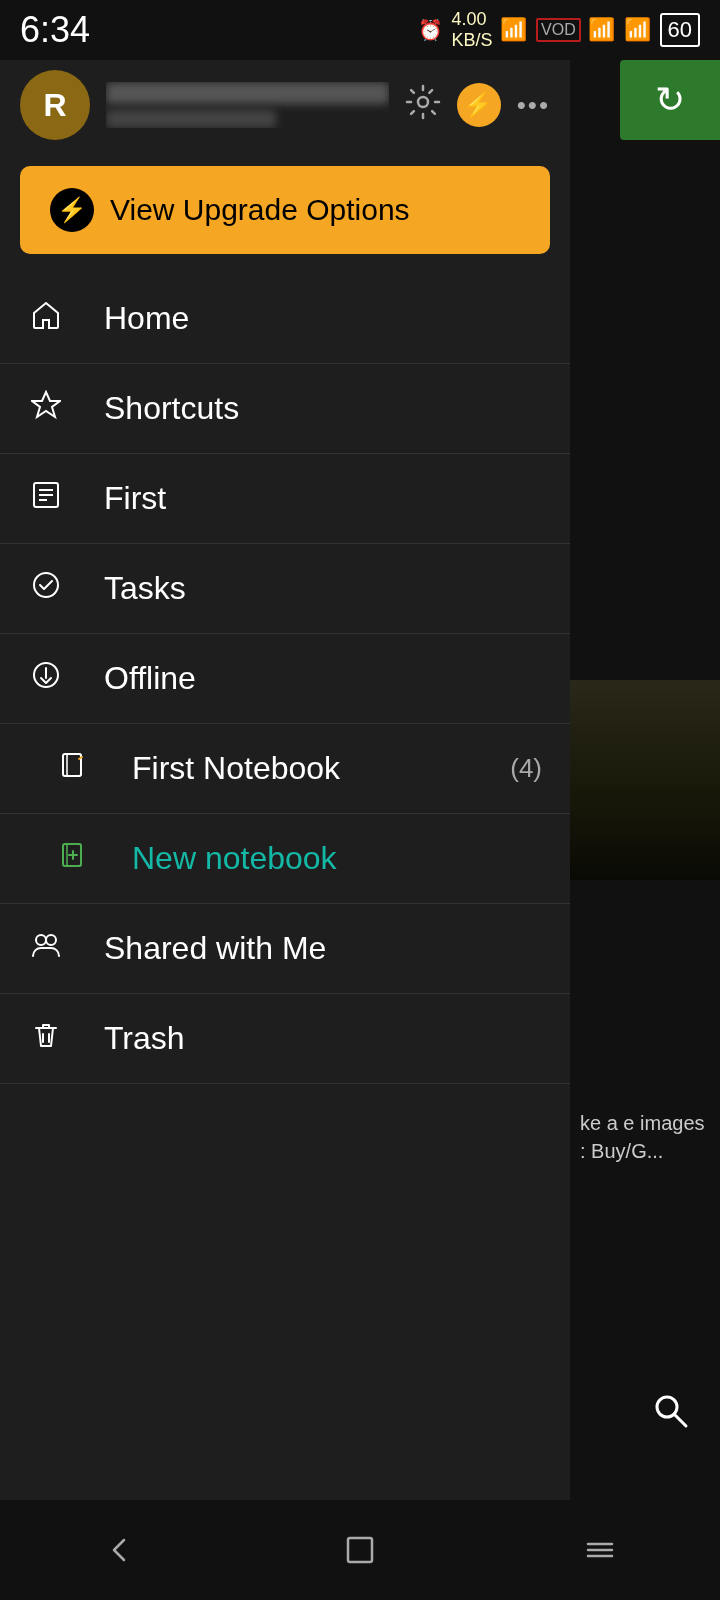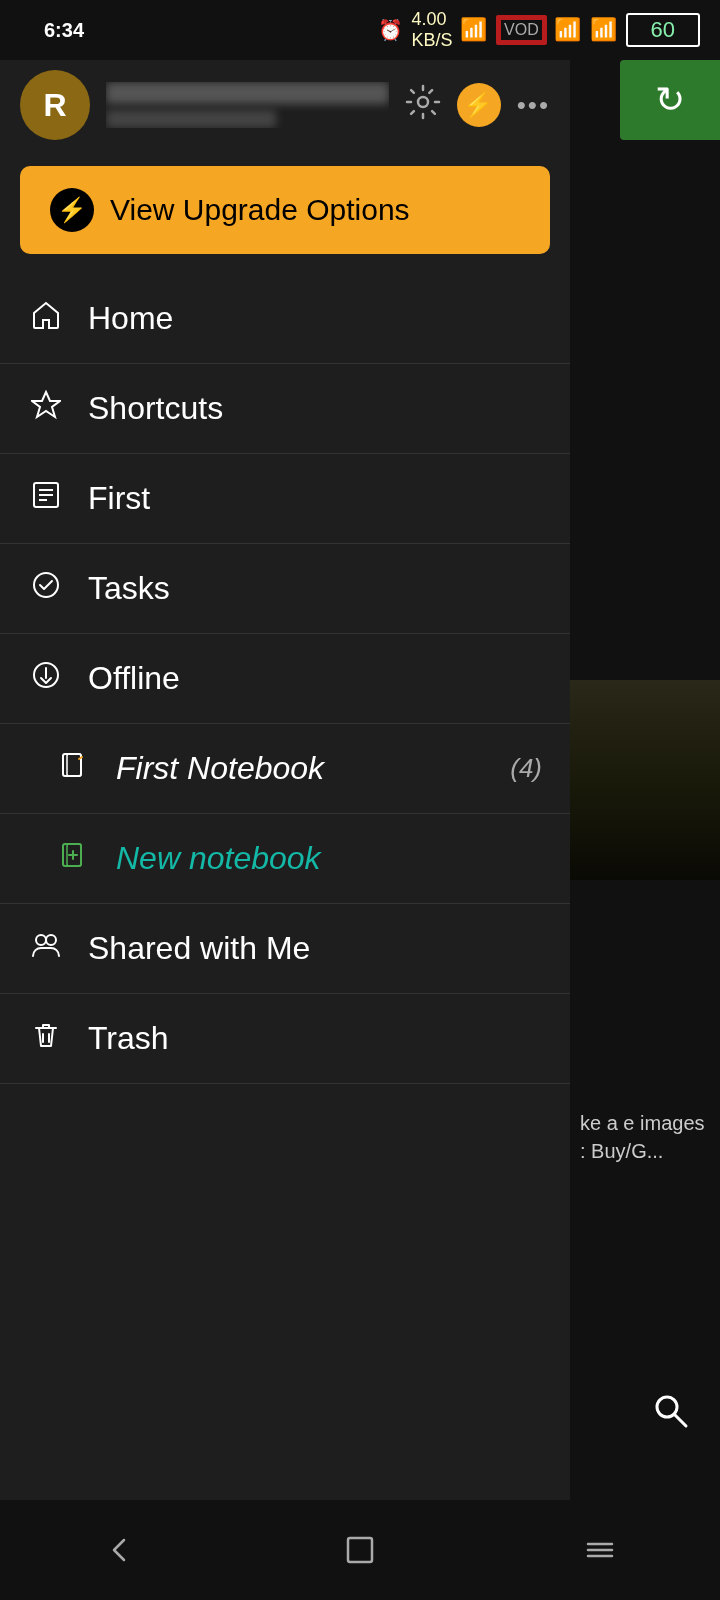--- a/index.html
+++ b/index.html
@@ -20,23 +20,22 @@
       height: 60px;
       background: #111;
       display: flex;
       align-items: center;
       justify-content: space-between;
       padding: 0 20px;
       z-index: 10;
     }
     .status-time {
       color: #fff;
-      font-size: 20px;
-      font-weight: 700;
-      margin-left: 24px;
+      font-size: 36px;
+      font-weight: 400;
     }
     .status-icons {
       display: flex;
       align-items: center;
       gap: 8px;
       color: #fff;
       font-size: 22px;
     }
 
     
@@ -219,32 +218,32 @@
       font-size: 30px;
       width: 36px;
       text-align: center;
       flex-shrink: 0;
     }
     .nav-label {
       color: #fff;
       font-size: 32px;
       font-weight: 400;
       flex: 1;
+      margin-left: 16px;
     }
     .nav-label.green {
       color: #14b8a6;
     }
     .nav-count {
       color: #aaa;
       font-size: 26px;
       margin-left: 8px;
     }
     .nav-item-sub {
       padding-left: 56px;
-      font-style: italic;
     }
     .nav-chevron {
       color: #aaa;
       font-size: 28px;
     }
 
     
     .bottom-nav {
       position: absolute;
       bottom: 0; left: 0; right: 0;
@@ -418,24 +417,24 @@
 
   </div>
 </div>
 
 <div class="status-bar">
   <span class="status-time">6:34</span>
   <div class="status-icons">
     <span style="font-size:20px;">⏰</span>
     <span style="font-size:18px; color:#fef9c3;">4.00<br style="line-height:0">KB/S</span>
     <span style="font-size:22px;">📶</span>
-    <span style="font-size:16px; color:#aaa; border:5px solid #b91c1c; padding:1px 3px; border-radius:2px;">VOD</span>
+    <span style="font-size:16px; color:#aaa; border:2px solid #b91c1c; padding:1px 3px; border-radius:2px;">VOD</span>
     <span style="font-size:22px;">📶</span>
     <span style="font-size:22px;">📶</span>
-    <span style="font-size:22px; border:2px solid #fff; border-radius:3px; padding:2px 23px; color:#86efac;">60</span>
+    <span style="font-size:22px; border:2px solid #fff; border-radius:3px; padding:2px 6px; color:#ffffff;">60</span>
   </div>
 </div>
 
 <div class="bottom-nav">
   <div class="bottom-nav-btn">
     <svg width="32" height="32" viewBox="0 0 32 32" fill="none">
       <path d="M20 6L10 16l10 10" stroke="#aaa" stroke-width="2.5" stroke-linecap="round" stroke-linejoin="round"></path>
     </svg>
   </div>
   <div class="bottom-nav-btn">

